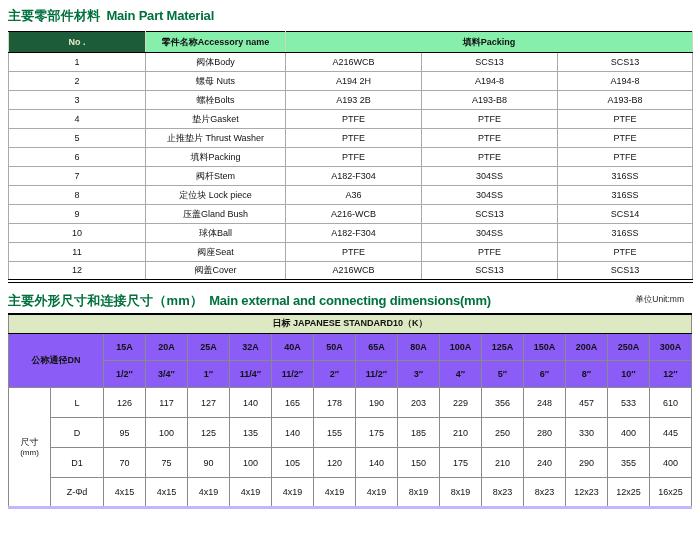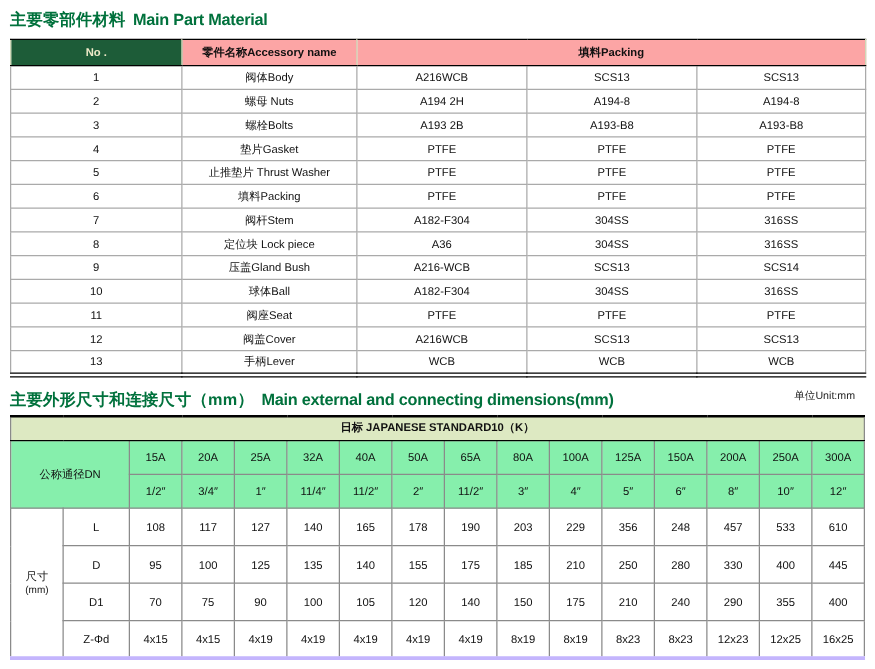--- a/index.html
+++ b/index.html
@@ -11,51 +11,51 @@
     overflow: hidden;
   }
   .page { width: 692px; height: 535px; padding: 4px 8px 0 8px; position: relative; }
 
   
   .sec-title {
     font-size: 13px; font-weight: bold; color: #00713c;
     margin: 3px 0 6px 0; letter-spacing: 0.2px;
   }
   .sec-title .en { margin-left: 6px; letter-spacing: -0.2px; }
-  .title-row2 { display: flex; align-items: flex-start; justify-content: space-between; margin-top: 9px; margin-bottom: 3px; }
+  .title-row2 { display: flex; align-items: center; justify-content: space-between; margin-top: 9px; margin-bottom: 3px; }
   .title-row2 .sec-title { margin: 0; }
   .unit-note { font-size: 8.5px; font-weight: normal; color: #222; padding-bottom: 1px; }
 
   
   table { border-collapse: collapse; table-layout: fixed; width: 684px; }
   .t1 { font-size: 9px; border-bottom: 4px double #000; }
   .t1 th, .t1 td { text-align: center; vertical-align: middle; padding: 0 2px; }
   .t1 thead th {
     height: 21px; font-weight: bold;
     border-top: 1.5px solid #000; border-bottom: 1.5px solid #000;
     border-left: 1px solid #cfd8b8; border-right: 1px solid #cfd8b8;
   }
   .t1 thead th.no-hd { background: #1d5c38; color: #eee9c8; }
-  .t1 thead th.lg   { background: #fca5a5; color: #111; }
+  .t1 thead th.lg   { background: #86efac; color: #111; }
   .t1 tbody td {
     height: 19px;
     border: 1px solid #aaa;
     background: #fff;
   }
   .t1 tbody tr:last-child td { border-bottom: 1px solid #000; }
 
   
   .t2 { font-size: 9px; border-bottom: 3px solid #c4b5fd; }
   .t2 th, .t2 td { text-align: center; vertical-align: middle; padding: 0 1px; border: 1px solid #8a8a8a; }
   .t2 .std-hd {
     background: #dde9c2; height: 20px; font-weight: bold;
     border-top: 2px solid #000; border-bottom: 1.5px solid #000;
     border-left: 1px solid #8a8a8a; border-right: 1px solid #8a8a8a;
   }
-  .t2 .hd-row th { height: 27px; font-weight: normal; background: #86efac; }
+  .t2 .hd-row th { height: 27px; font-weight: bold; background: #8b5cf6; }
   .t2 .dn-cell { font-weight: normal; margin-left: 40px; }
   .t2 tbody td, .t2 tbody th { height: 30px; font-weight: normal; background: #fff; }
   .t2 .size-cell { line-height: 1.15; }
   .t2 .size-cell .u { font-size: 8px; }
 </style>
 </head>
 <body>
 
 <div class="page">
 
@@ -155,27 +155,20 @@
           <td>PTFE</td>
           <td>PTFE</td>
           <td>PTFE</td>
         </tr>
         <tr>
           <td>12</td>
           <td>阀盖Cover</td>
           <td>A216WCB</td>
           <td>SCS13</td>
           <td>SCS13</td>
-        </tr>
-        <tr>
-          <td>13</td>
-          <td>手柄Lever</td>
-          <td>WCB</td>
-          <td>WCB</td>
-          <td>WCB</td>
         </tr>
       </tbody>
   </table>
 
   <div class="title-row2">
     <div class="sec-title">
       <span>主要外形尺寸和连接尺寸（mm）</span><span class="en">Main external and connecting dimensions(mm)</span>
     </div>
     <div class="unit-note">单位Unit:mm</div>
   </div>
@@ -237,21 +230,21 @@
           <th>12″</th>
         </tr>
     </thead>
     <tbody>
         <tr>
           <th rowspan="4" class="size-cell">
             <div>尺寸</div>
             <div class="u">(mm)</div>
           </th>
           <th>L</th>
-          <td>108</td>
+          <td>126</td>
           <td>117</td>
           <td>127</td>
           <td>140</td>
           <td>165</td>
           <td>178</td>
           <td>190</td>
           <td>203</td>
           <td>229</td>
           <td>356</td>
           <td>248</td>

